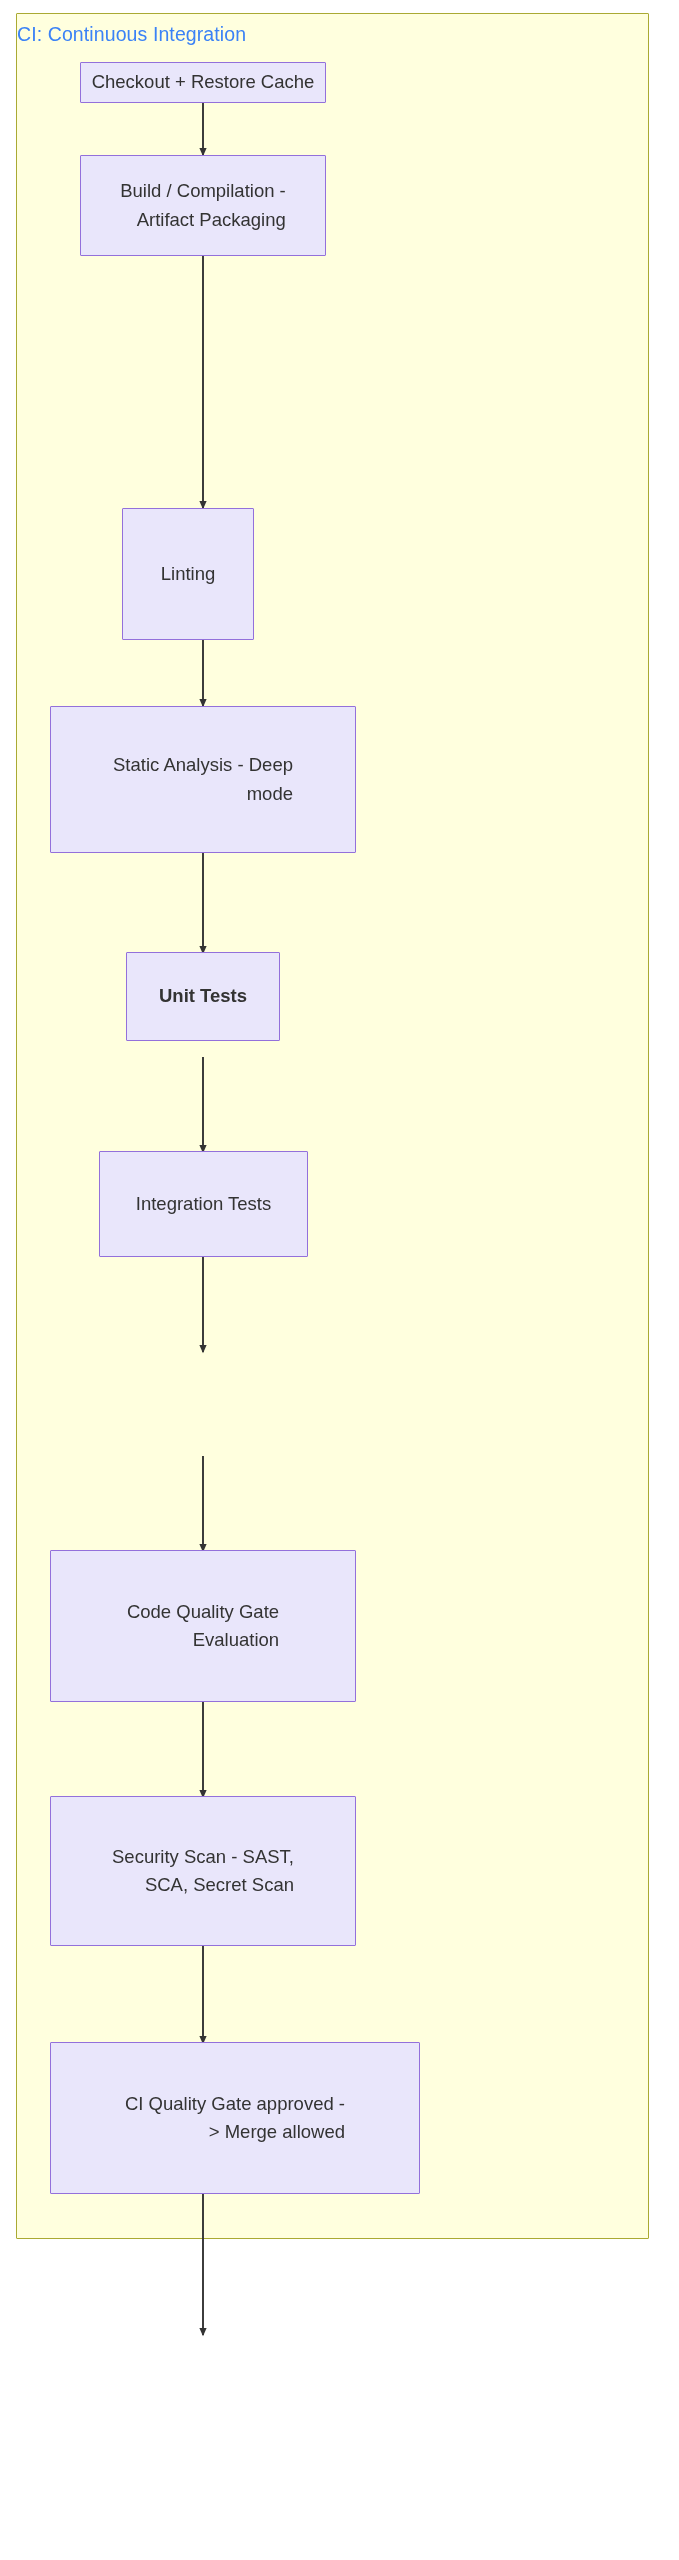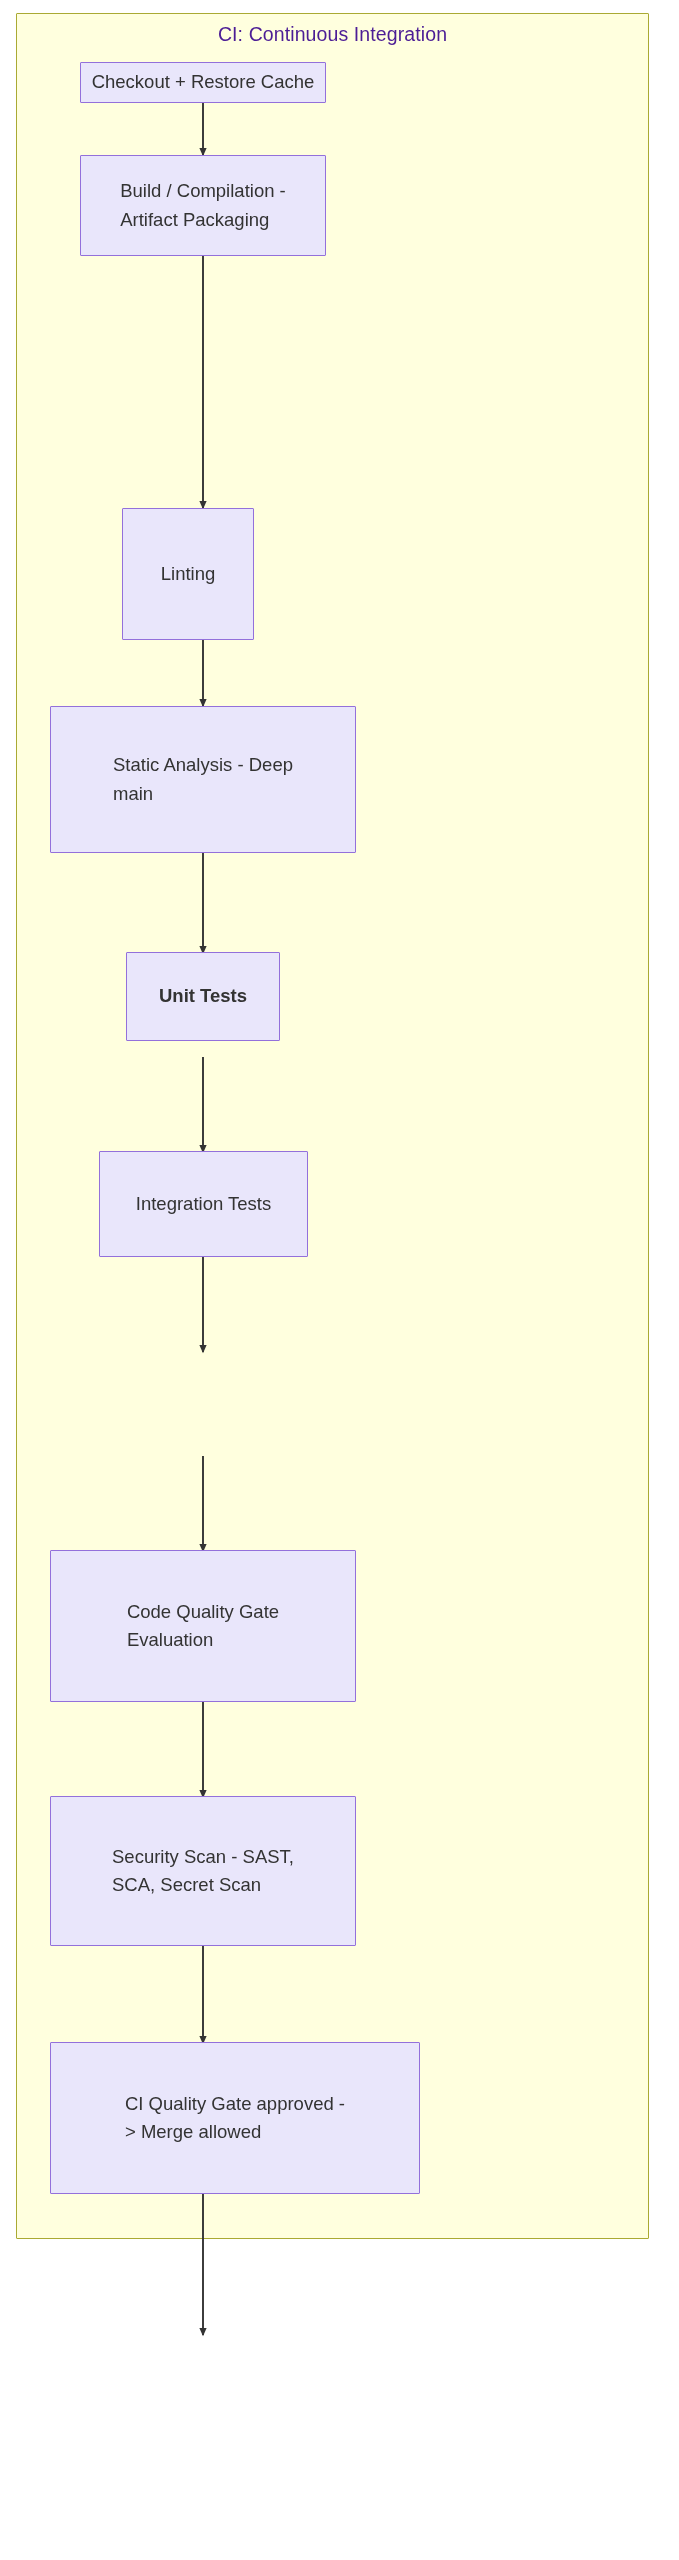--- a/index.html
+++ b/index.html
@@ -24,41 +24,41 @@
   .subgraph {
     position: absolute;
     background: #ffffde;
     border: 1.3px solid #aaaa33;
     box-sizing: border-box;
     border-radius: 1px;
   }
   .subgraph-title {
     position: absolute;
     width: 100%;
-    text-align: center;
-    color: #4c1d95;
+    text-align: left;
+    color: #3b82f6;
     font-size: 19.5px;
     line-height: 1.15;
     letter-spacing: 0.1px;
   }
   .node {
     position: absolute;
     box-sizing: border-box;
     background: #e9e6fb;
     border: 1.4px solid #9370db;
     border-radius: 1px;
     display: flex;
     align-items: center;
     justify-content: center;
   }
   .node-label {
     color: #333333;
     font-size: 18.5px;
     line-height: 1.52;
-    text-align: left;
+    text-align: right;
     padding: 0 6px;
     white-space: pre-line;
   }
   .edge-layer {
     position: absolute;
     left: 0; top: 0;
     width: 679px;
     height: 2560px;
     pointer-events: none;
   }
@@ -100,21 +100,21 @@
     <span class="node-label">Build / Compilation -
 Artifact Packaging</span>
   </div>
 
   <div class="node" style="left:122px; top:508px; width:132px; height:132px;">
     <span class="node-label">Linting</span>
   </div>
 
   <div class="node" style="left:50px; top:706px; width:306px; height:147px;">
     <span class="node-label">Static Analysis - Deep
-main</span>
+mode</span>
   </div>
 
   <div class="node" style="left:126px; top:952px; width:154px; height:89px;font-weight:bold;">
     <span class="node-label">Unit Tests</span>
   </div>
 
   <div class="node" style="left:99px; top:1151px; width:209px; height:106px;">
     <span class="node-label">Integration Tests</span>
   </div>
 

